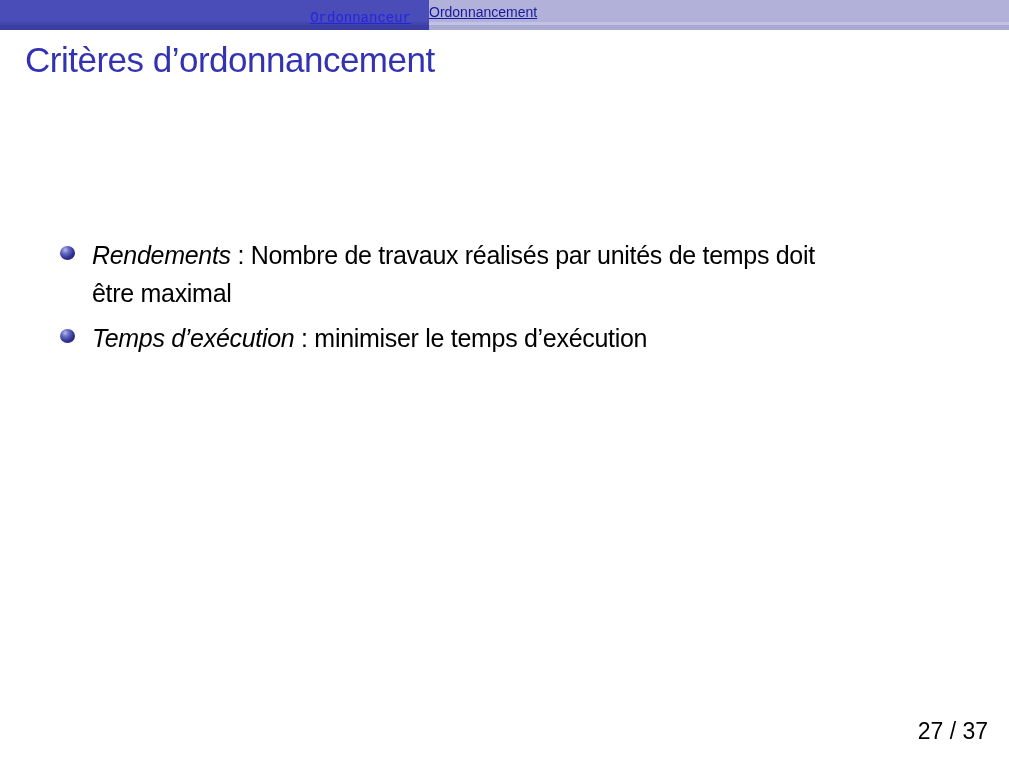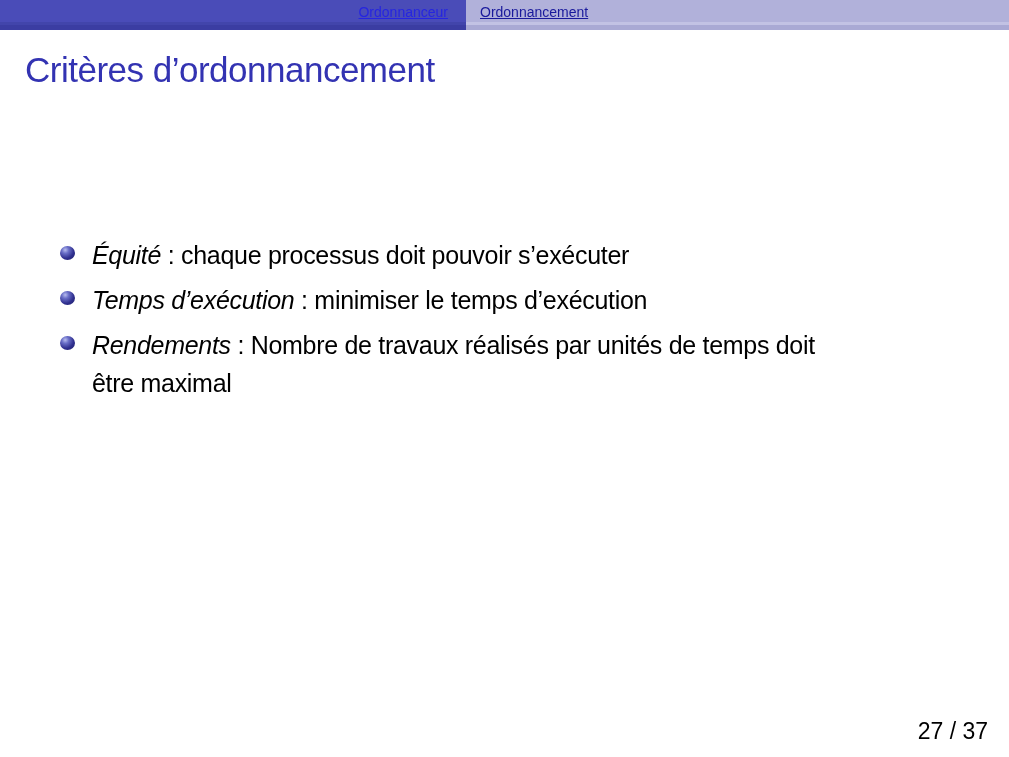--- a/index.html
+++ b/index.html
@@ -18,27 +18,28 @@
 
   
   .headbar {
     position: absolute;
     top: 0; left: 0;
     width: 100%;
     height: 30px;
     display: flex;
   }
   .head-left {
-    width: 466px;
+    width: 429px;
     height: 100%;
     background: linear-gradient(to bottom,
       #4a4cb8 0%, #4a4cb8 72%, #4245ab 72%, #4245ab 82%, #3b3da2 82%, #3b3da2 100%);
     display: flex;
-    align-items: flex-start;
+    align-items: center;
     justify-content: flex-end;
+    font-family: Liberation Mono, monospace;
   }
   .head-right {
     flex: 1;
     height: 100%;
     background: linear-gradient(to bottom,
       #b1b1da 0%, #b1b1da 72%, #c2c2e4 72%, #c2c2e4 82%, #a9a9d4 82%, #a9a9d4 100%);
     display: flex;
     align-items: flex-start;
     justify-content: flex-start;
   }
@@ -49,27 +50,26 @@
     text-decoration: underline;
     cursor: pointer;
     white-space: nowrap;
   }
   .navlink.left {
     color: #2525e0;
     margin-right: 18px;
   }
   .navlink.right {
     color: #19199c;
-    margin-left: 14px;
   }
 
   
   .title {
     position: absolute;
-    top: 50px;
+    top: 40px;
     left: 25px;
     margin: 0;
     font-size: 35px;
     font-weight: normal;
     letter-spacing: -0.5px;
     color: #3333b2;
   }
 
   
   .bullets {
@@ -126,34 +126,30 @@
       <a class="navlink left">Ordonnanceur</a>
     </div>
     <div class="head-right">
       <a class="navlink right">Ordonnancement</a>
     </div>
   </div>
 
   <h1 class="title">Critères d’ordonnancement</h1>
 
   <ul class="bullets" id="bullet-list">
-    <li class="bullet-item">
-      <span class="ball"></span>
-      <span class="content"><i class="term">Équité</i><span class="rest"> : chaque processus doit pouvoir s’exécuter</span></span>
-    </li>
 
 
 
     <li class="bullet-item">
       <span class="ball"></span>
-      <span class="content"><i class="term">Temps d’exécution</i><span class="rest"> : minimiser le temps d’exécution</span></span>
+      <span class="content"><i class="term">Rendements</i><span class="rest"> : Nombre de travaux réalisés par unités de temps doit
+être maximal</span></span>
     </li>
 
     <li class="bullet-item">
       <span class="ball"></span>
-      <span class="content"><i class="term">Rendements</i><span class="rest"> : Nombre de travaux réalisés par unités de temps doit
-être maximal</span></span>
+      <span class="content"><i class="term">Temps d’exécution</i><span class="rest"> : minimiser le temps d’exécution</span></span>
     </li>
   </ul>
 
   <div class="pagenum">27 / 37</div>
 
 </div>
 
 </body></html>

